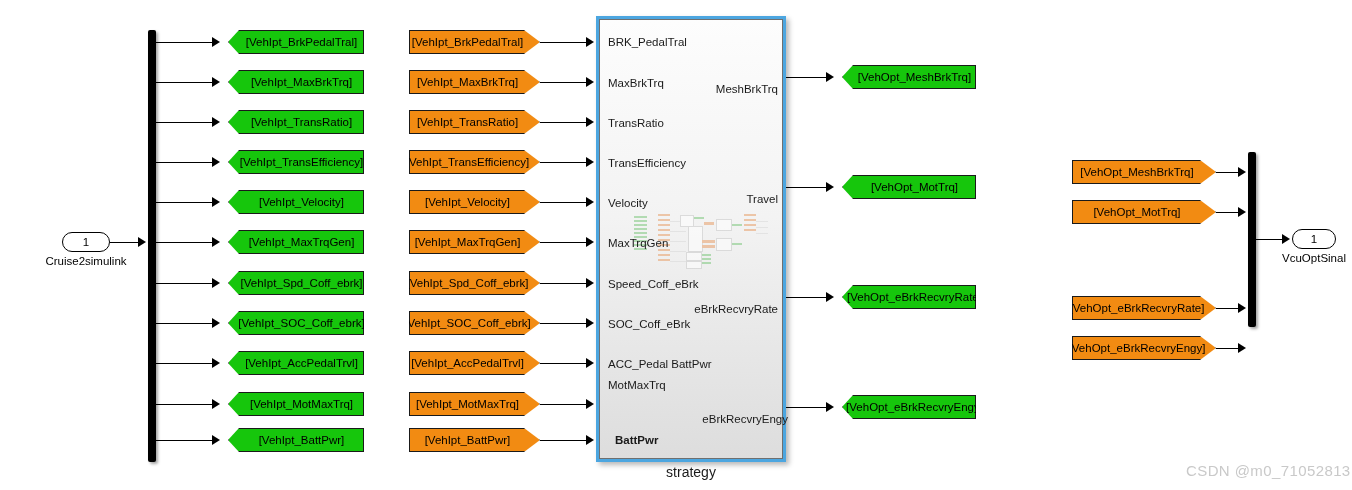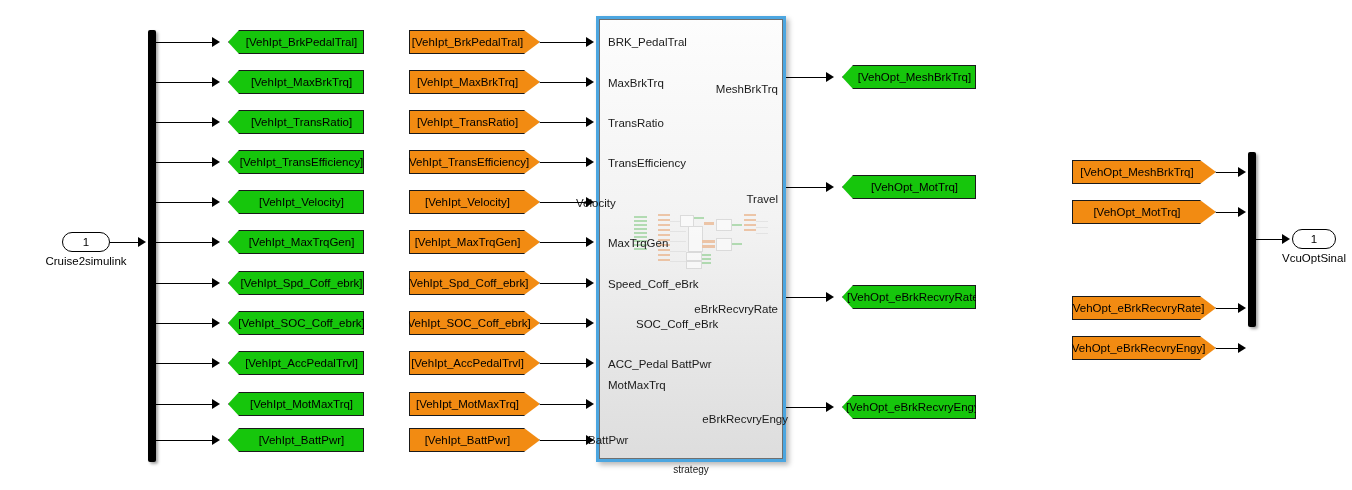--- a/index.html
+++ b/index.html
@@ -107,21 +107,21 @@
     position: absolute;
     inset: 0;
     border: 1px solid #6f6f6f;
     background: linear-gradient(to bottom, #fdfdfd 0%, #f3f3f3 45%, #dddddd 100%);
     overflow: hidden;
   }
   .subsystem-caption {
     position: absolute;
     width: 100%;
     text-align: center;
-    font-size: 10px;
+    font-size: 14px;
     color: #1a1a1a;
   }
   .port-name {
     position: absolute;
     font-size: 11.5px;
     color: #1a1a1a;
     white-space: nowrap;
     line-height: 1;
   }
   .port-name.out { text-align: right; margin-top: 12px; }
@@ -231,27 +231,27 @@
         <i class="tk-l" style="left:128px; top:21px; width:12px; height:1px;"></i>
       </div>
     </div>
   </div>
   <div class="subsystem-caption" style="left:596px; top:464px; width:190px;">strategy</div>
 
   <div class="port-name" style="left:608px; top:37px;">BRK_PedalTral</div>
   <div class="port-name" style="left:608px; top:78px;">MaxBrkTrq</div>
   <div class="port-name" style="left:608px; top:118px;">TransRatio</div>
   <div class="port-name" style="left:608px; top:158px;">TransEfficiency</div>
-  <div class="port-name" style="left:576px; top:198px;">Velocity</div>
+  <div class="port-name" style="left:608px; top:198px;">Velocity</div>
   <div class="port-name" style="left:608px; top:238px;">MaxTrqGen</div>
   <div class="port-name" style="left:608px; top:279px;">Speed_Coff_eBrk</div>
-  <div class="port-name" style="left:608px; top:319px;margin-left:28px;">SOC_Coff_eBrk</div>
+  <div class="port-name" style="left:608px; top:319px;">SOC_Coff_eBrk</div>
   <div class="port-name" style="left:608px; top:359px;">ACC_Pedal BattPwr</div>
   <div class="port-name" style="left:608px; top:380px;">MotMaxTrq</div>
-  <div class="port-name" style="left:588px; top:435px;">BattPwr</div>
+  <div class="port-name" style="left:615px; top:435px;font-weight:bold;">BattPwr</div>
 
   <div class="port-name out" style="left:664px; top:72px;  width:114px;">MeshBrkTrq</div>
   <div class="port-name out" style="left:664px; top:182px; width:114px;">Travel</div>
   <div class="port-name out" style="left:654px; top:292px; width:124px;">eBrkRecvryRate</div>
   <div class="port-name out" style="left:664px; top:402px; width:124px;">eBrkRecvryEngy</div>
 
   <div class="wire" style="left:156px; top:42px; width:58px;"></div>
   <div class="arrow" style="left:212px; top:37px;"></div>
   <div class="tag goto" style="left:228px; top:30px; width:136px;">
     <span>[VehIpt_BrkPedalTral]</span>
@@ -413,14 +413,15 @@
   </div>
   <div class="wire" style="left:1216px; top:308px; width:26px;"></div>
   <div class="arrow" style="left:1238px; top:303px;"></div>
 
   <div class="tag from" style="left:1072px; top:336px; width:144px;">
     <span>[VehOpt_eBrkRecvryEngy]</span>
   </div>
   <div class="wire" style="left:1216px; top:348px; width:26px;"></div>
   <div class="arrow" style="left:1238px; top:343px;"></div>
 
+  <div class="watermark" style="left:1186px; top:462px;">CSDN @m0_71052813</div>
 
 </div>
 
 </body></html>

